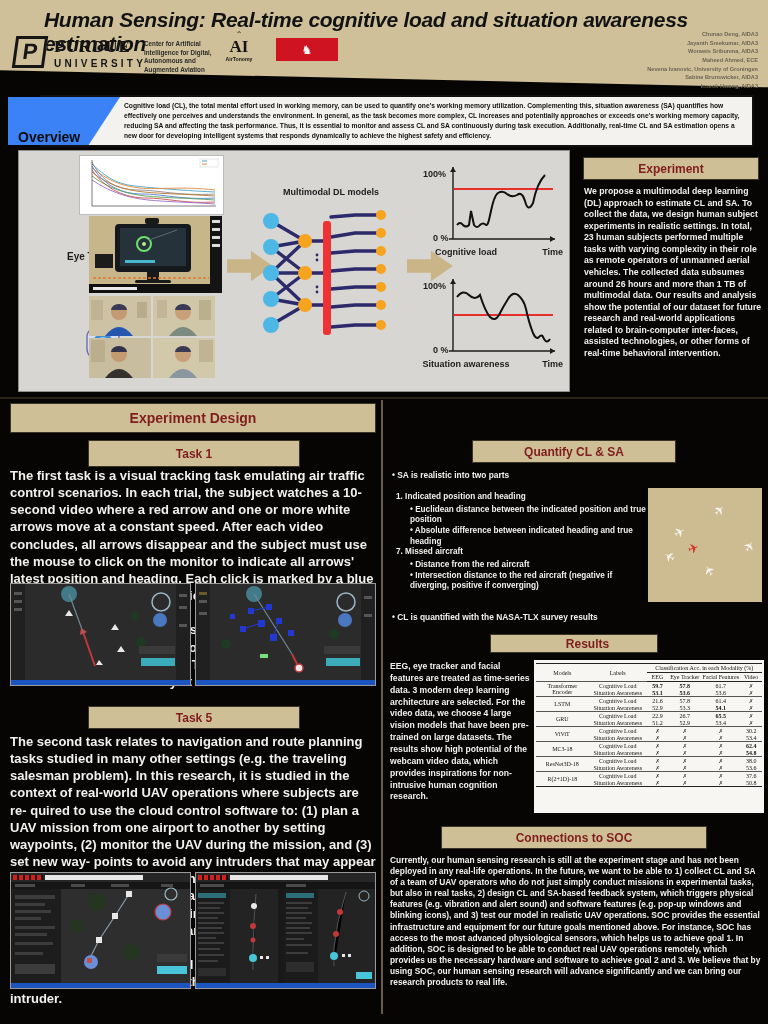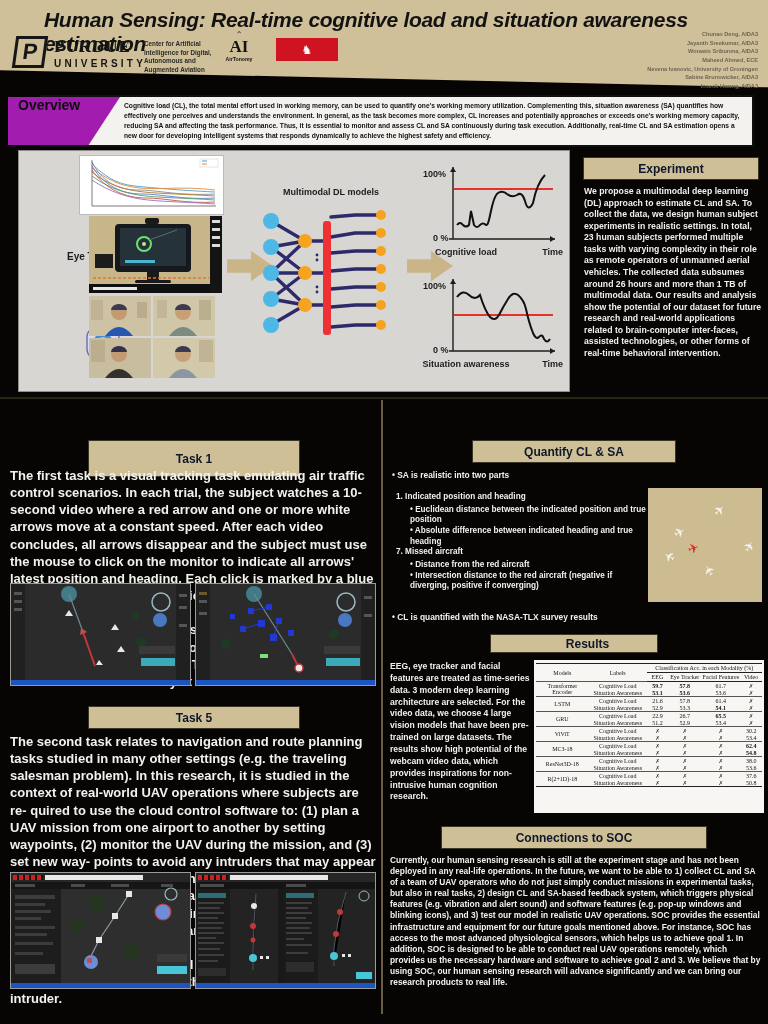--- a/index.html
+++ b/index.html
@@ -26,42 +26,42 @@
   .redflag{position:absolute;left:276px;top:38px;width:62px;height:23px;background:#cf1320;
            display:flex;align-items:center;justify-content:center;color:#fff;font-size:12px;}
   .authors{position:absolute;right:10px;top:30px;text-align:right;font-size:5.6px;line-height:1.55;
            color:#6e6553;font-weight:bold;}
 
   
   .overview-box{position:absolute;left:40px;top:95px;width:714px;height:52px;background:#f4f2ee;
                 border:2px solid #101010;box-sizing:border-box;}
   .overview-text{position:absolute;left:82px;top:4px;width:622px;font-size:6.7px;line-height:1.5;
                  color:#111;font-weight:bold;}
-  .overview-label{position:absolute;left:8px;top:97px;width:112px;height:48px;background:#a21caf;
+  .overview-label{position:absolute;left:8px;top:97px;width:112px;height:48px;background:#3b82f6;
                   clip-path:polygon(0 0,100% 0,72% 100%,0 100%);color:#0d0d0d;font-size:14px;
-                  font-weight:bold;display:flex;align-items:flex-start;padding-left:10px;box-sizing:border-box;}
+                  font-weight:bold;display:flex;align-items:flex-end;padding-left:10px;box-sizing:border-box;}
 
   
   .pipeline{position:absolute;left:18px;top:150px;width:552px;height:242px;background:#d8d6d3;
             border:1px solid #8f8d89;box-sizing:border-box;}
   .mod-label{position:absolute;font-size:10px;color:#1c1c1c;font-weight:bold;}
   .nn-label{position:absolute;left:232px;top:36px;width:160px;text-align:center;font-size:9px;
             color:#1c1c1c;font-weight:bold;}
   .eeg-chart{position:absolute;left:60px;top:4px;width:143px;height:58px;background:#fff;border:1px solid #bbb;}
   .monitor-photo{position:absolute;left:70px;top:65px;width:133px;height:77px;background:#c6b689;overflow:hidden;}
   .webcam-grid{position:absolute;left:70px;top:145px;width:126px;height:82px;display:grid;
                grid-template-columns:1fr 1fr;grid-template-rows:1fr 1fr;gap:2px;}
   .webcam-tile{background:#cdc2a4;position:relative;overflow:hidden;}
   .block-arrow{position:absolute;width:46px;height:38px;background:#c9b587;
                clip-path:polygon(0 32%,52% 32%,52% 10%,100% 50%,52% 90%,52% 68%,0 68%);}
   .graph-wrap{position:absolute;width:142px;}
   .graph-title{font-size:9px;color:#1c1c1c;font-weight:bold;text-align:center;line-height:1.2;}
 
   
-  .tanbox{position:absolute;background:#cfbf97;color:#0f172a;font-weight:bold;display:flex;
+  .tanbox{position:absolute;background:#cfbf97;color:#7f1d1d;font-weight:bold;display:flex;
           align-items:center;justify-content:center;border:1px solid #3b3526;box-sizing:border-box;}
   .exp-body{position:absolute;left:584px;top:186px;width:178px;font-size:8.7px;line-height:1.33;
             color:#f2f0ec;font-weight:bold;}
 
   
   .hline{position:absolute;left:0;top:397px;width:768px;height:2px;background:#2a2318;}
   .vdivider{position:absolute;left:381px;top:400px;width:2px;height:614px;background:#6b5d45;}
 
   .body-text{position:absolute;color:#f3f1ed;font-size:13px;line-height:1.32;font-weight:bold;}
 
@@ -352,22 +352,25 @@
   </div>
 
   <div class="tanbox" style="left:583px;top:157px;width:176px;height:23px;font-size:12px;">
     <span>Experiment</span>
   </div>
   <div class="exp-body">We propose a multimodal deep learning (DL) approach to estimate CL and SA. To collect the data, we design human subject experiments in realistic settings. In total, 23 human subjects performed multiple tasks with varying complexity in their role as remote operators of unmanned aerial vehicles. The collected data subsumes around 26 hours and more than 1 TB of multimodal data. Our results and analysis show the potential of our dataset for future research and real-world applications related to brain-computer inter-faces, assisted technologies, or other forms of real-time behavioral intervention.</div>
 
   <div class="hline"></div>
   <div class="vdivider"></div>
 
-
-  <div class="tanbox" style="left:88px;top:440px;width:212px;height:37px;font-size:12px;">
+  <div class="tanbox" style="left:10px;top:403px;width:366px;height:30px;font-size:14px;">
+    <span>Experiment Design</span>
+  </div>
+
+  <div class="tanbox" style="left:88px;top:440px;width:212px;height:27px;font-size:12px;">
     <span>Task 1</span>
   </div>
   <div class="body-text" style="left:10px;top:467px;width:366px;">The first task is a visual tracking task emulating air traffic control scenarios. In each trial, the subject watches a 10-second video where a red arrow and one or more white arrows move at a constant speed.  After each video concludes, all arrows disappear and the subject must  use the mouse to click on the monitor to indicate all arrows' latest position and heading. Each click is marked by a blue box containing a number, which indicates the sequence of the clicks. Each pair of clicks is connected by a blue line, enabling subjects to better visualize their indicated heading. The indicated position and heading are used to derive the subject's SA level. The CL level is computed from the NASA-TLX survey at the end of each trial.</div>
 
   <div class="shot" style="left:10px;top:583px;width:181px;height:103px;">
     <svg width="179" height="96" viewBox="0 0 179 96">
       <rect width="179" height="96" fill="#2b2b2b"></rect>
       <rect x="0" y="0" width="14" height="96" fill="#202020"></rect>
       <rect x="165" y="0" width="14" height="96" fill="#202020"></rect>
       <rect x="3" y="8" width="8" height="3" fill="#555"></rect>

